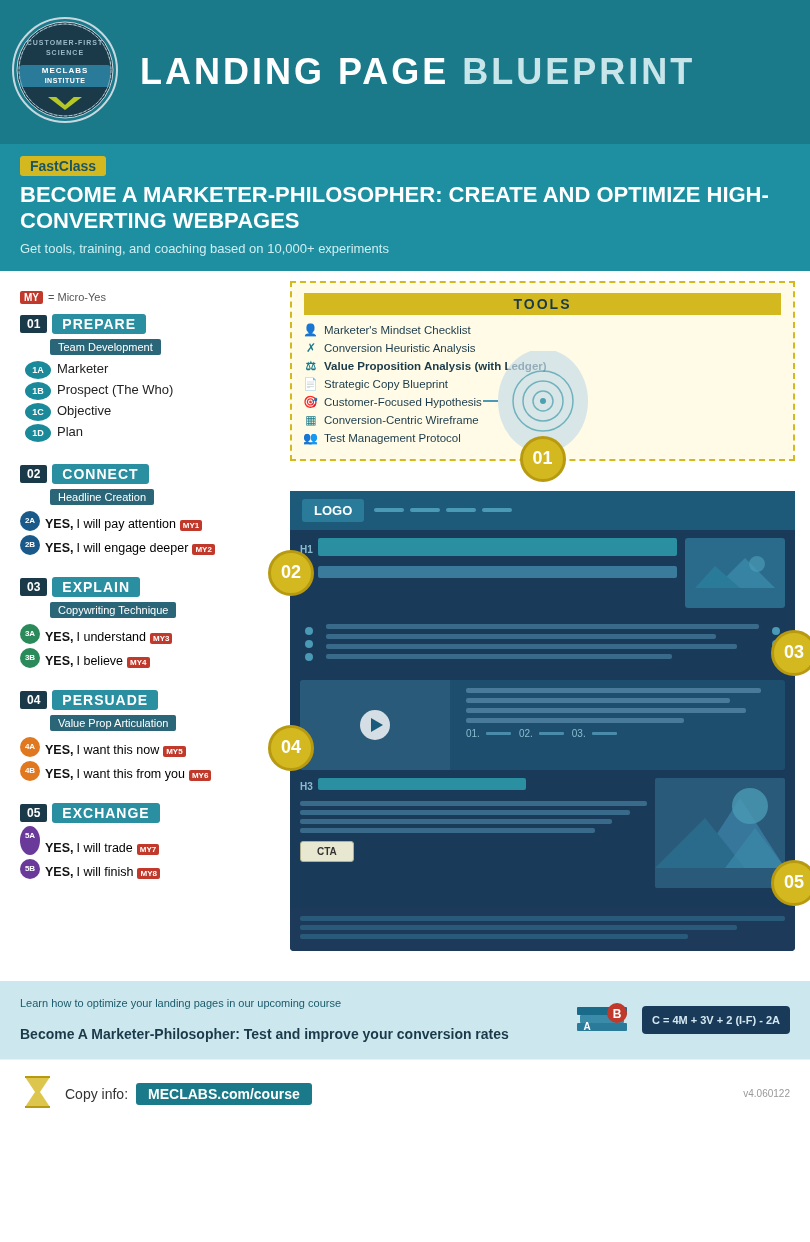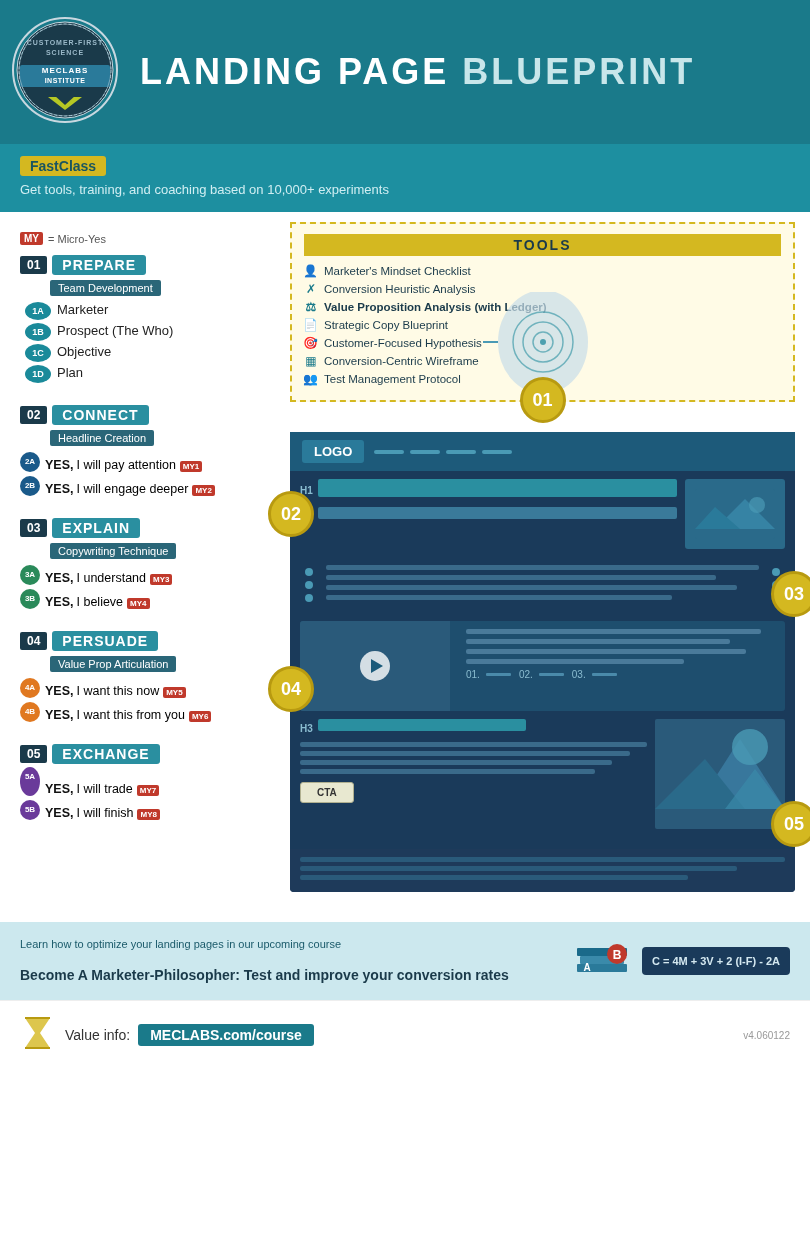--- a/index.html
+++ b/index.html
@@ -561,20 +561,21 @@
   </div>
   <div class="header-title">
     <h1>
       <span>LANDING PAGE</span> <span class="blueprint">BLUEPRINT</span>
     </h1>
   </div>
 </div>
 
 <div class="subtitle-bar">
   <div class="fastclass-badge">FastClass</div>
+  <h2>BECOME A MARKETER-PHILOSOPHER: CREATE AND OPTIMIZE HIGH-CONVERTING WEBPAGES</h2>
   <p>Get tools, training, and coaching based on 10,000+ experiments</p>
 </div>
 
 <div class="main-content">
 
   <div class="left-col">
 
     <div class="micro-yes-label">
       <span class="my-badge">MY</span>
       <span>= Micro-Yes</span>
@@ -905,16 +906,16 @@
 
 <div class="footer">
 
   <div style="margin-right:10px;">
     <svg width="35" height="40" viewBox="0 0 35 40">
       <path d="M5,5 L30,5 L20,20 L30,35 L5,35 L15,20 Z" fill="#d4b820" opacity="0.8"></path>
       <line x1="5" y1="5" x2="30" y2="5" stroke="#b89a10" stroke-width="2"></line>
       <line x1="5" y1="35" x2="30" y2="35" stroke="#b89a10" stroke-width="2"></line>
     </svg>
   </div>
-  <span class="footer-more">Value info:</span>
+  <span class="footer-more">Copy info:</span>
   <span class="footer-url">MECLABS.com/course</span>
   <span class="version">v4.060122</span>
 </div>
 
 </body></html>

